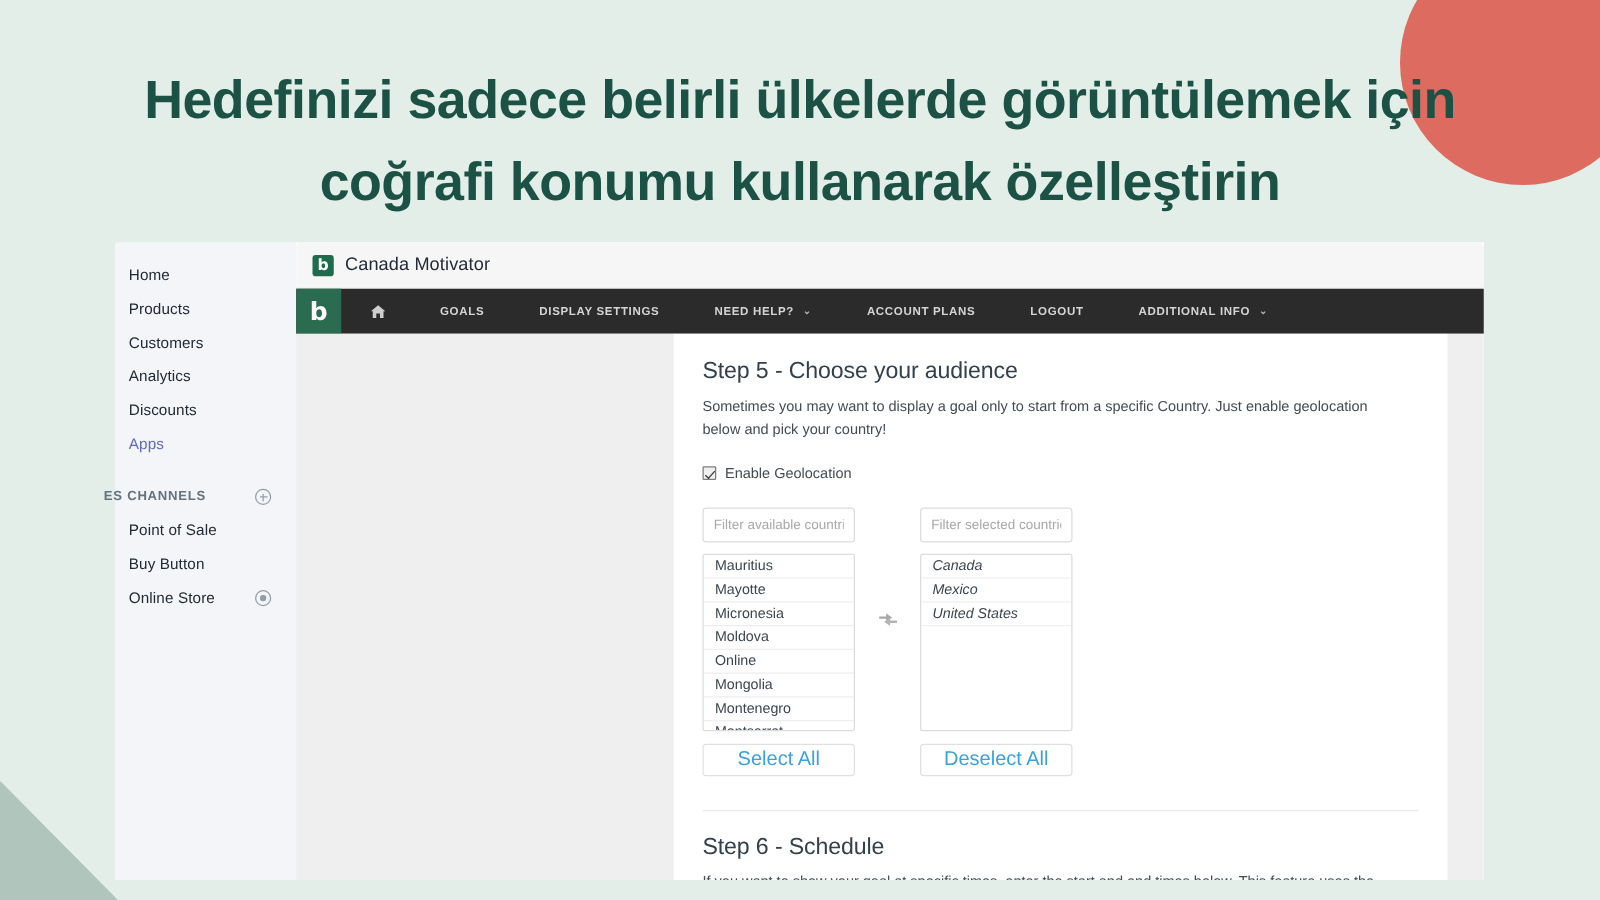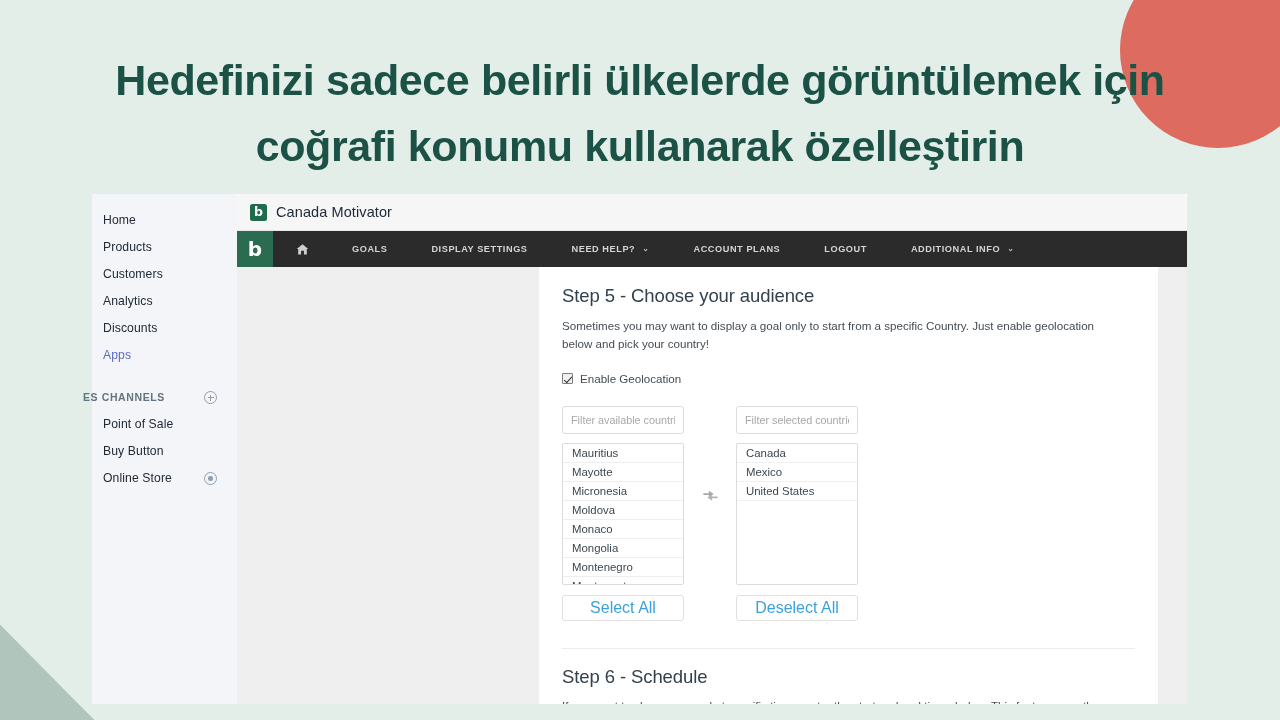--- a/index.html
+++ b/index.html
@@ -266,21 +266,21 @@
   .list-box.right { height: 142px; }
   .list-row {
     padding: 3px 9px 3px 9px;
     font-size: 11.4px;
     color: #3c4650;
     line-height: 13px;
     border-bottom: 1px solid #eeeeee;
     white-space: nowrap;
     height: 19px;
   }
-  .list-box.right .list-row { border-bottom: 1px solid #f0f0f0; }
+  .list-box.right .list-row { border-bottom: 1px solid #f0f0f0; font-style: italic; }
   .list-btn {
     margin-top: 10px;
     width: 100%;
     height: 26px;
     border: 1px solid #e0e0e0;
     border-radius: 3px;
     background: #ffffff;
     color: #3ba1dd;
     font-size: 16px;
     font-family: "Liberation Sans", sans-serif;
@@ -411,21 +411,21 @@
 
         <div class="dual-list">
 
           <div class="list-col">
             <input class="filter-input" type="text" placeholder="Filter available countries" style="">
             <div class="list-box">
               <div class="list-row">Mauritius</div>
               <div class="list-row">Mayotte</div>
               <div class="list-row">Micronesia</div>
               <div class="list-row">Moldova</div>
-              <div class="list-row">Monaco</div>
+              <div class="list-row">Online</div>
               <div class="list-row">Mongolia</div>
               <div class="list-row">Montenegro</div>
               <div class="list-row">Montserrat</div>
             </div>
             <button class="list-btn">Select All</button>
           </div>
 
           <div class="swap-wrap">
             <svg class="swap-icon" width="19" height="15" viewBox="0 0 24 18">
               <path d="M3 6 L10 6 L10 3 L16 7.2 L10 11.4 L10 8.4 L3 8.4 Z" fill="#a6a6a6"></path>

